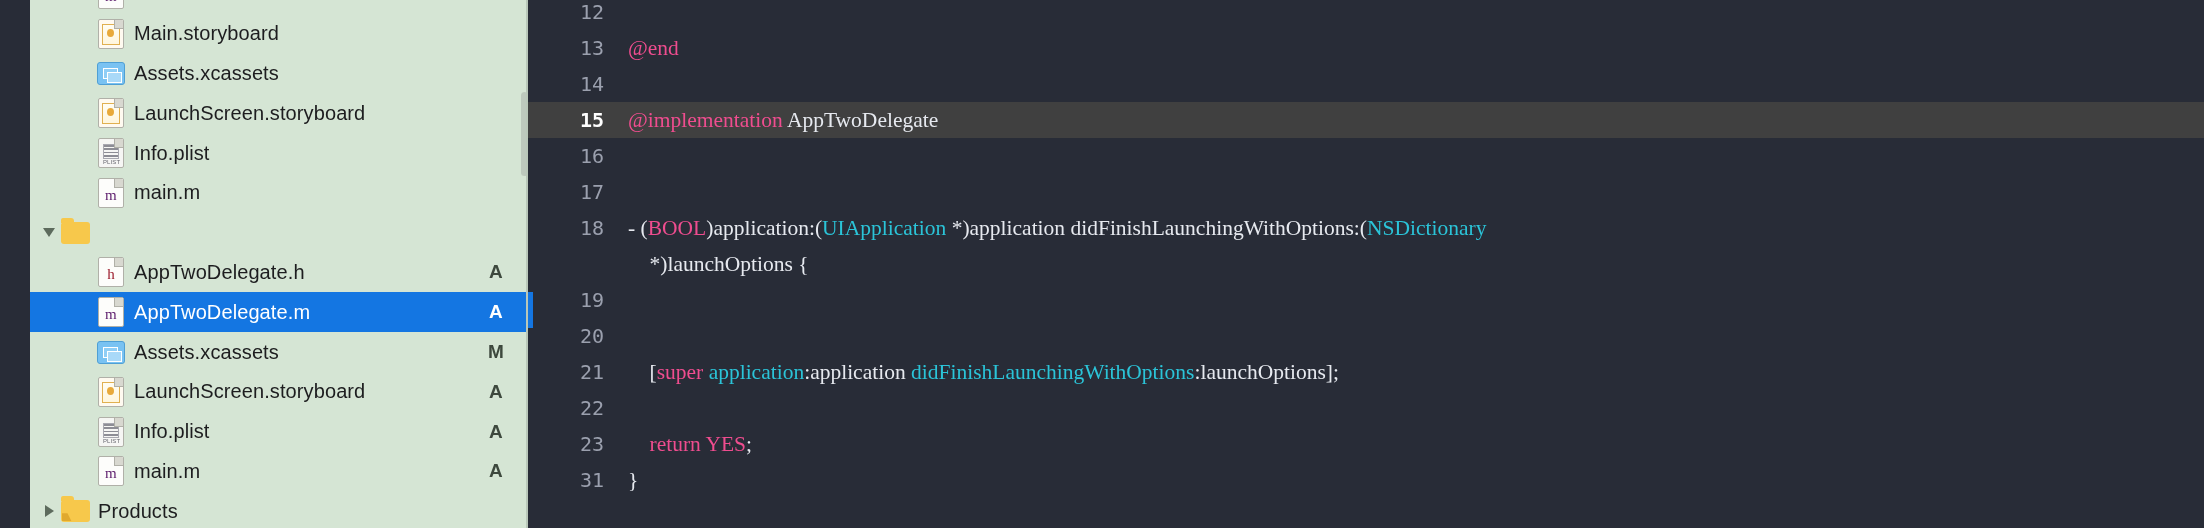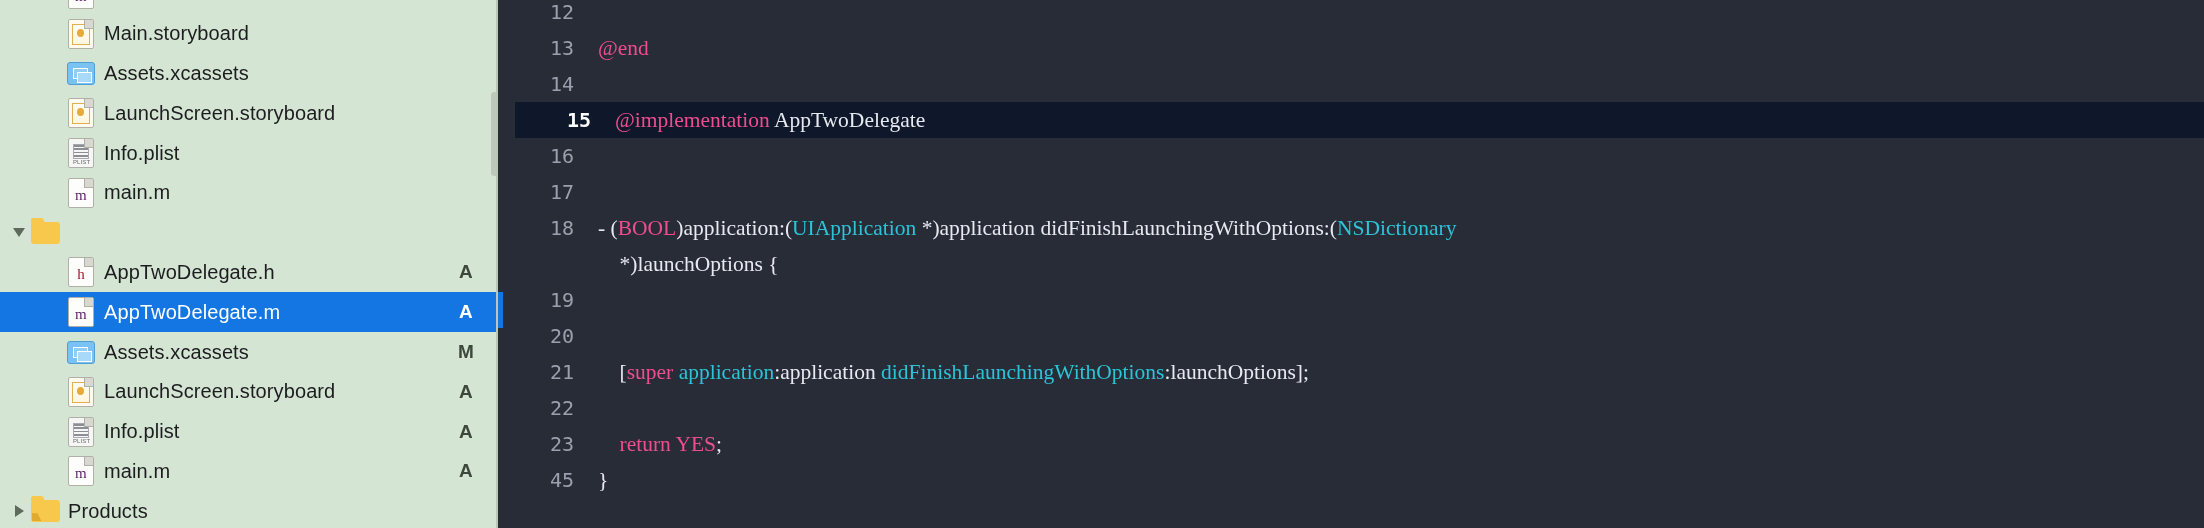--- a/index.html
+++ b/index.html
@@ -12,20 +12,21 @@
   #app { display:flex; width:2204px; height:528px; }
 
   
   #sidebar {
     width:498px; height:528px;
     background:#d5e5d4;
     position:relative;
     flex:0 0 498px;
     overflow:hidden;
     border-right:2px solid #b9c7b9;
+    margin-left:30px;
   }
   .row {
     position:relative;
     height:39.8px;
     display:flex;
     align-items:center;
     width:100%;
     font-size:20px;
     color:#1d1d1f;
     letter-spacing:.1px;
@@ -165,21 +166,21 @@
     font-family:"DejaVu Sans Mono","Liberation Mono",monospace;
   }
   .codeline {
     position:relative;
     display:flex;
     align-items:flex-start;
     font-size:21.5px;
     line-height:36px;
     white-space:pre;
   }
-  .codeline.current { background:#0f172a;margin-left:17px; }
+  .codeline.current { background:#404040; }
   .gutter {
     flex:0 0 98px;
     text-align:right;
     padding-right:22px;
     color:#9ba0ae;
     font-size:20px;
     line-height:36px;
     user-select:none;
   }
   .codeline.current .gutter { color:#ffffff; font-weight:bold; }
@@ -371,18 +372,18 @@
         <div class="codeline current"><span class="gutter">15</span><span class="code"><span class="kw">@implementation </span><span class="pln">AppTwoDelegate</span></span></div>
         <div class="codeline"><span class="gutter">16</span><span class="code"></span></div>
         <div class="codeline"><span class="gutter">17</span><span class="code"></span></div>
         <div class="codeline"><span class="gutter">18</span><span class="code"><span class="pln">- (</span><span class="kw">BOOL</span><span class="pln">)application:(</span><span class="type">UIApplication</span><span class="pln"> *)application didFinishLaunchingWithOptions:(</span><span class="type">NSDictionary</span><span class="pln">
     *)launchOptions {</span></span></div>
         <div class="codeline"><span class="gutter">19</span><span class="code"></span></div>
         <div class="codeline"><span class="gutter">20</span><span class="code"></span></div>
         <div class="codeline"><span class="gutter">21</span><span class="code"><span class="pln">    [</span><span class="kw">super</span><span class="pln"> </span><span class="sel">application</span><span class="pln">:application </span><span class="sel">didFinishLaunchingWithOptions</span><span class="pln">:launchOptions];</span></span></div>
         <div class="codeline"><span class="gutter">22</span><span class="code"></span></div>
         <div class="codeline"><span class="gutter">23</span><span class="code"><span class="pln">    </span><span class="kw">return</span><span class="pln"> </span><span class="kw">YES</span><span class="pln">;</span></span></div>
-        <div class="codeline"><span class="gutter">45</span><span class="code"><span class="pln">}</span></span></div>
+        <div class="codeline"><span class="gutter">31</span><span class="code"><span class="pln">}</span></span></div>
       </div>
     <div id="caret-marker"></div>
   </div>
 
 </div>
 
 </body></html>

